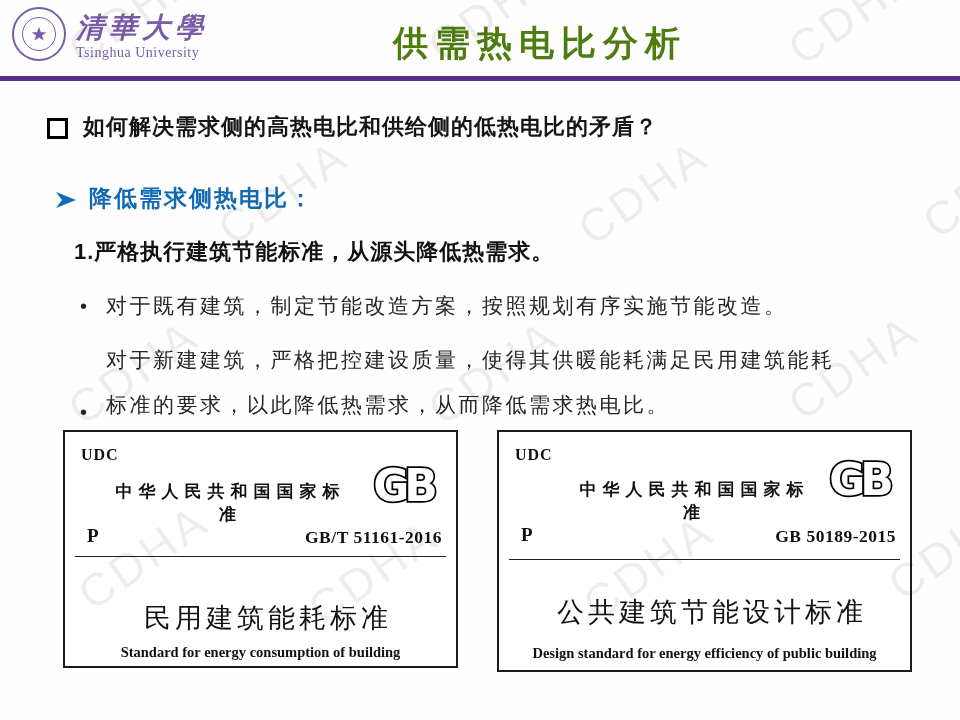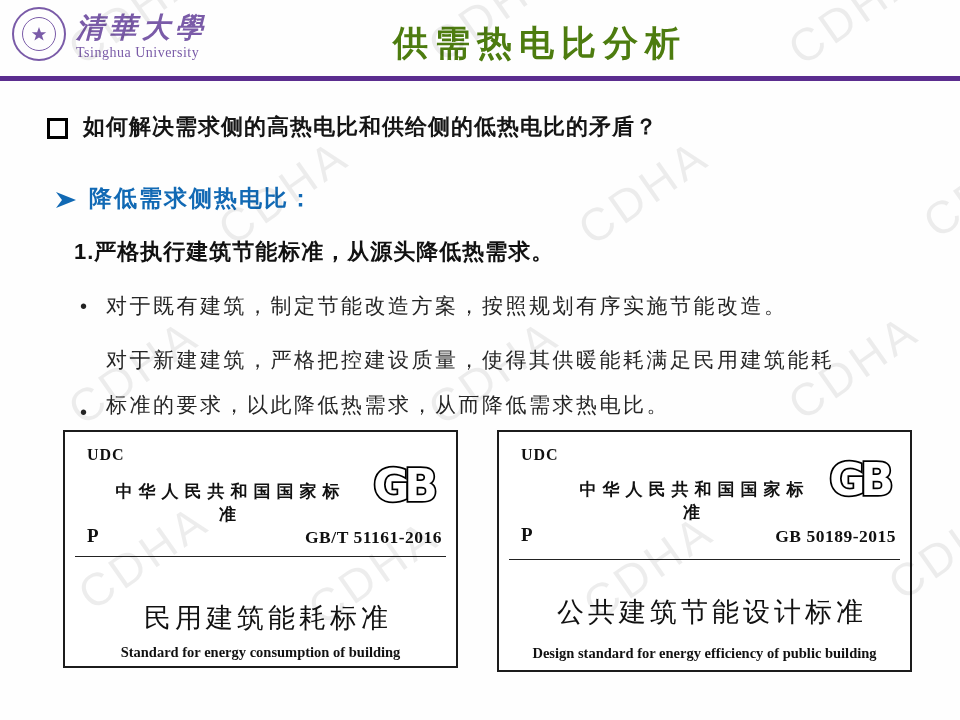--- a/index.html
+++ b/index.html
@@ -34,21 +34,21 @@
   .bullet-row .dot::before{content:"\2022";}
   .bullet-text{font-size:21px;color:#262626;letter-spacing:2.5px;line-height:30px;}
   #bullet-1{top:291px;}
   #bullet-2{top:337px;align-items:flex-end;}
   #bullet-2 .bullet-text{width:740px;line-height:45px;}
   
   .doc{position:absolute;background:#fff;border:2px solid #1c1c1c;box-sizing:border-box;
        font-family:"Liberation Serif",serif;color:#111;}
   #doc-1{left:63px;top:430px;width:395px;height:238px;}
   #doc-2{left:497px;top:430px;width:415px;height:242px;}
-  .udc{position:absolute;left:22px;top:14px;font-weight:700;font-size:16px;letter-spacing:1px;}
+  .udc{position:absolute;left:16px;top:14px;font-weight:700;font-size:16px;letter-spacing:1px;}
   .std-line{position:absolute;top:48px;font-weight:700;font-size:17px;letter-spacing:6px;text-align:center;}
   #doc-1 .std-line{left:50px;right:110px;}
   #doc-2 .std-line{left:80px;right:100px;top:46px;}
   .gb-logo{position:absolute;}
   #doc-1 .gb-logo{right:10px;top:28px;}
   #doc-2 .gb-logo{right:8px;top:22px;}
   .p-label{position:absolute;left:22px;font-weight:700;font-size:19px;}
   #doc-1 .p-label{top:93px;}
   #doc-2 .p-label{top:92px;}
   .code{position:absolute;right:14px;font-weight:700;font-size:17.5px;letter-spacing:0.5px;}

